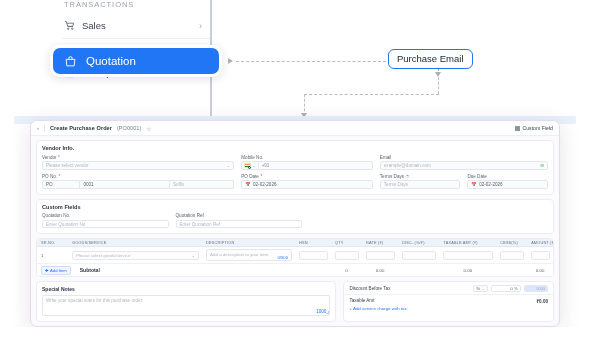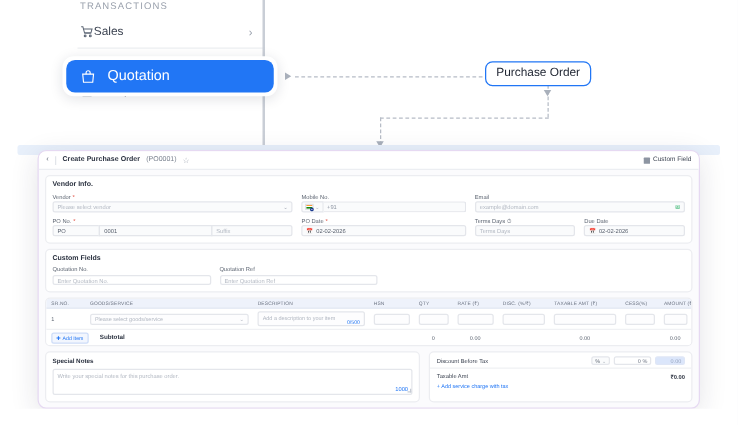--- a/index.html
+++ b/index.html
@@ -18,21 +18,21 @@
     background:#ffffff;
     border-right:1px solid #e4e7ec;
   }
   .side-section {
     font-size:7.6px; letter-spacing:0.9px; color:#9aa1ad;
     padding:8px 0 6px 8px; text-transform:uppercase;
     font-weight:400; white-space:nowrap;
   }
   .side-divider { height:1px; background:#edeff2; margin:2px 0 0 6px; }
   .side-item {
-    display:flex; align-items:flex-end; 
+    display:flex; align-items:flex-end; gap:7px;
     padding:5px 8px 5px 8px; font-size:9.5px; color:#3d4452;
     position:relative;
   }
   .side-item .chev {
     position:absolute; right:9px; top:50%; transform:translateY(-50%);
     color:#9aa1ad; font-size:9px;
   }
   .side-ico { width:11px; height:11px; flex:0 0 11px; color:#5a6473; }
   .side-ico svg { display:block; width:11px; height:11px; }
 
@@ -329,21 +329,21 @@
 <div class="conn dash-h" style="left:236px; top:61px; width:150px;"></div>
 <div class="tri tri-r" style="left:228px; top:57.5px;"></div>
 
 <div class="conn dash-h" style="left:304px; top:94px; width:135px;"></div>
 <div class="conn dash-v" style="left:304px; top:94px; height:22px;"></div>
 <div class="tri tri-d" style="left:300.5px; top:113px;"></div>
 <div class="conn dash-v" style="left:438px; top:68px; height:26px;"></div>
 <div class="tri tri-d" style="left:434.5px; top:72px;"></div>
 
 <div id="callout">
-  <span>Purchase Order</span>
+  <span>Purchase Email</span>
 </div>
 
 <div id="blue-band"></div>
 
 <div id="form-card">
 
   <div id="form-topbar">
     <span class="tb-back">‹</span>
     <span class="tb-sep"></span>
     <span class="tb-title">Create Purchase Order</span>

